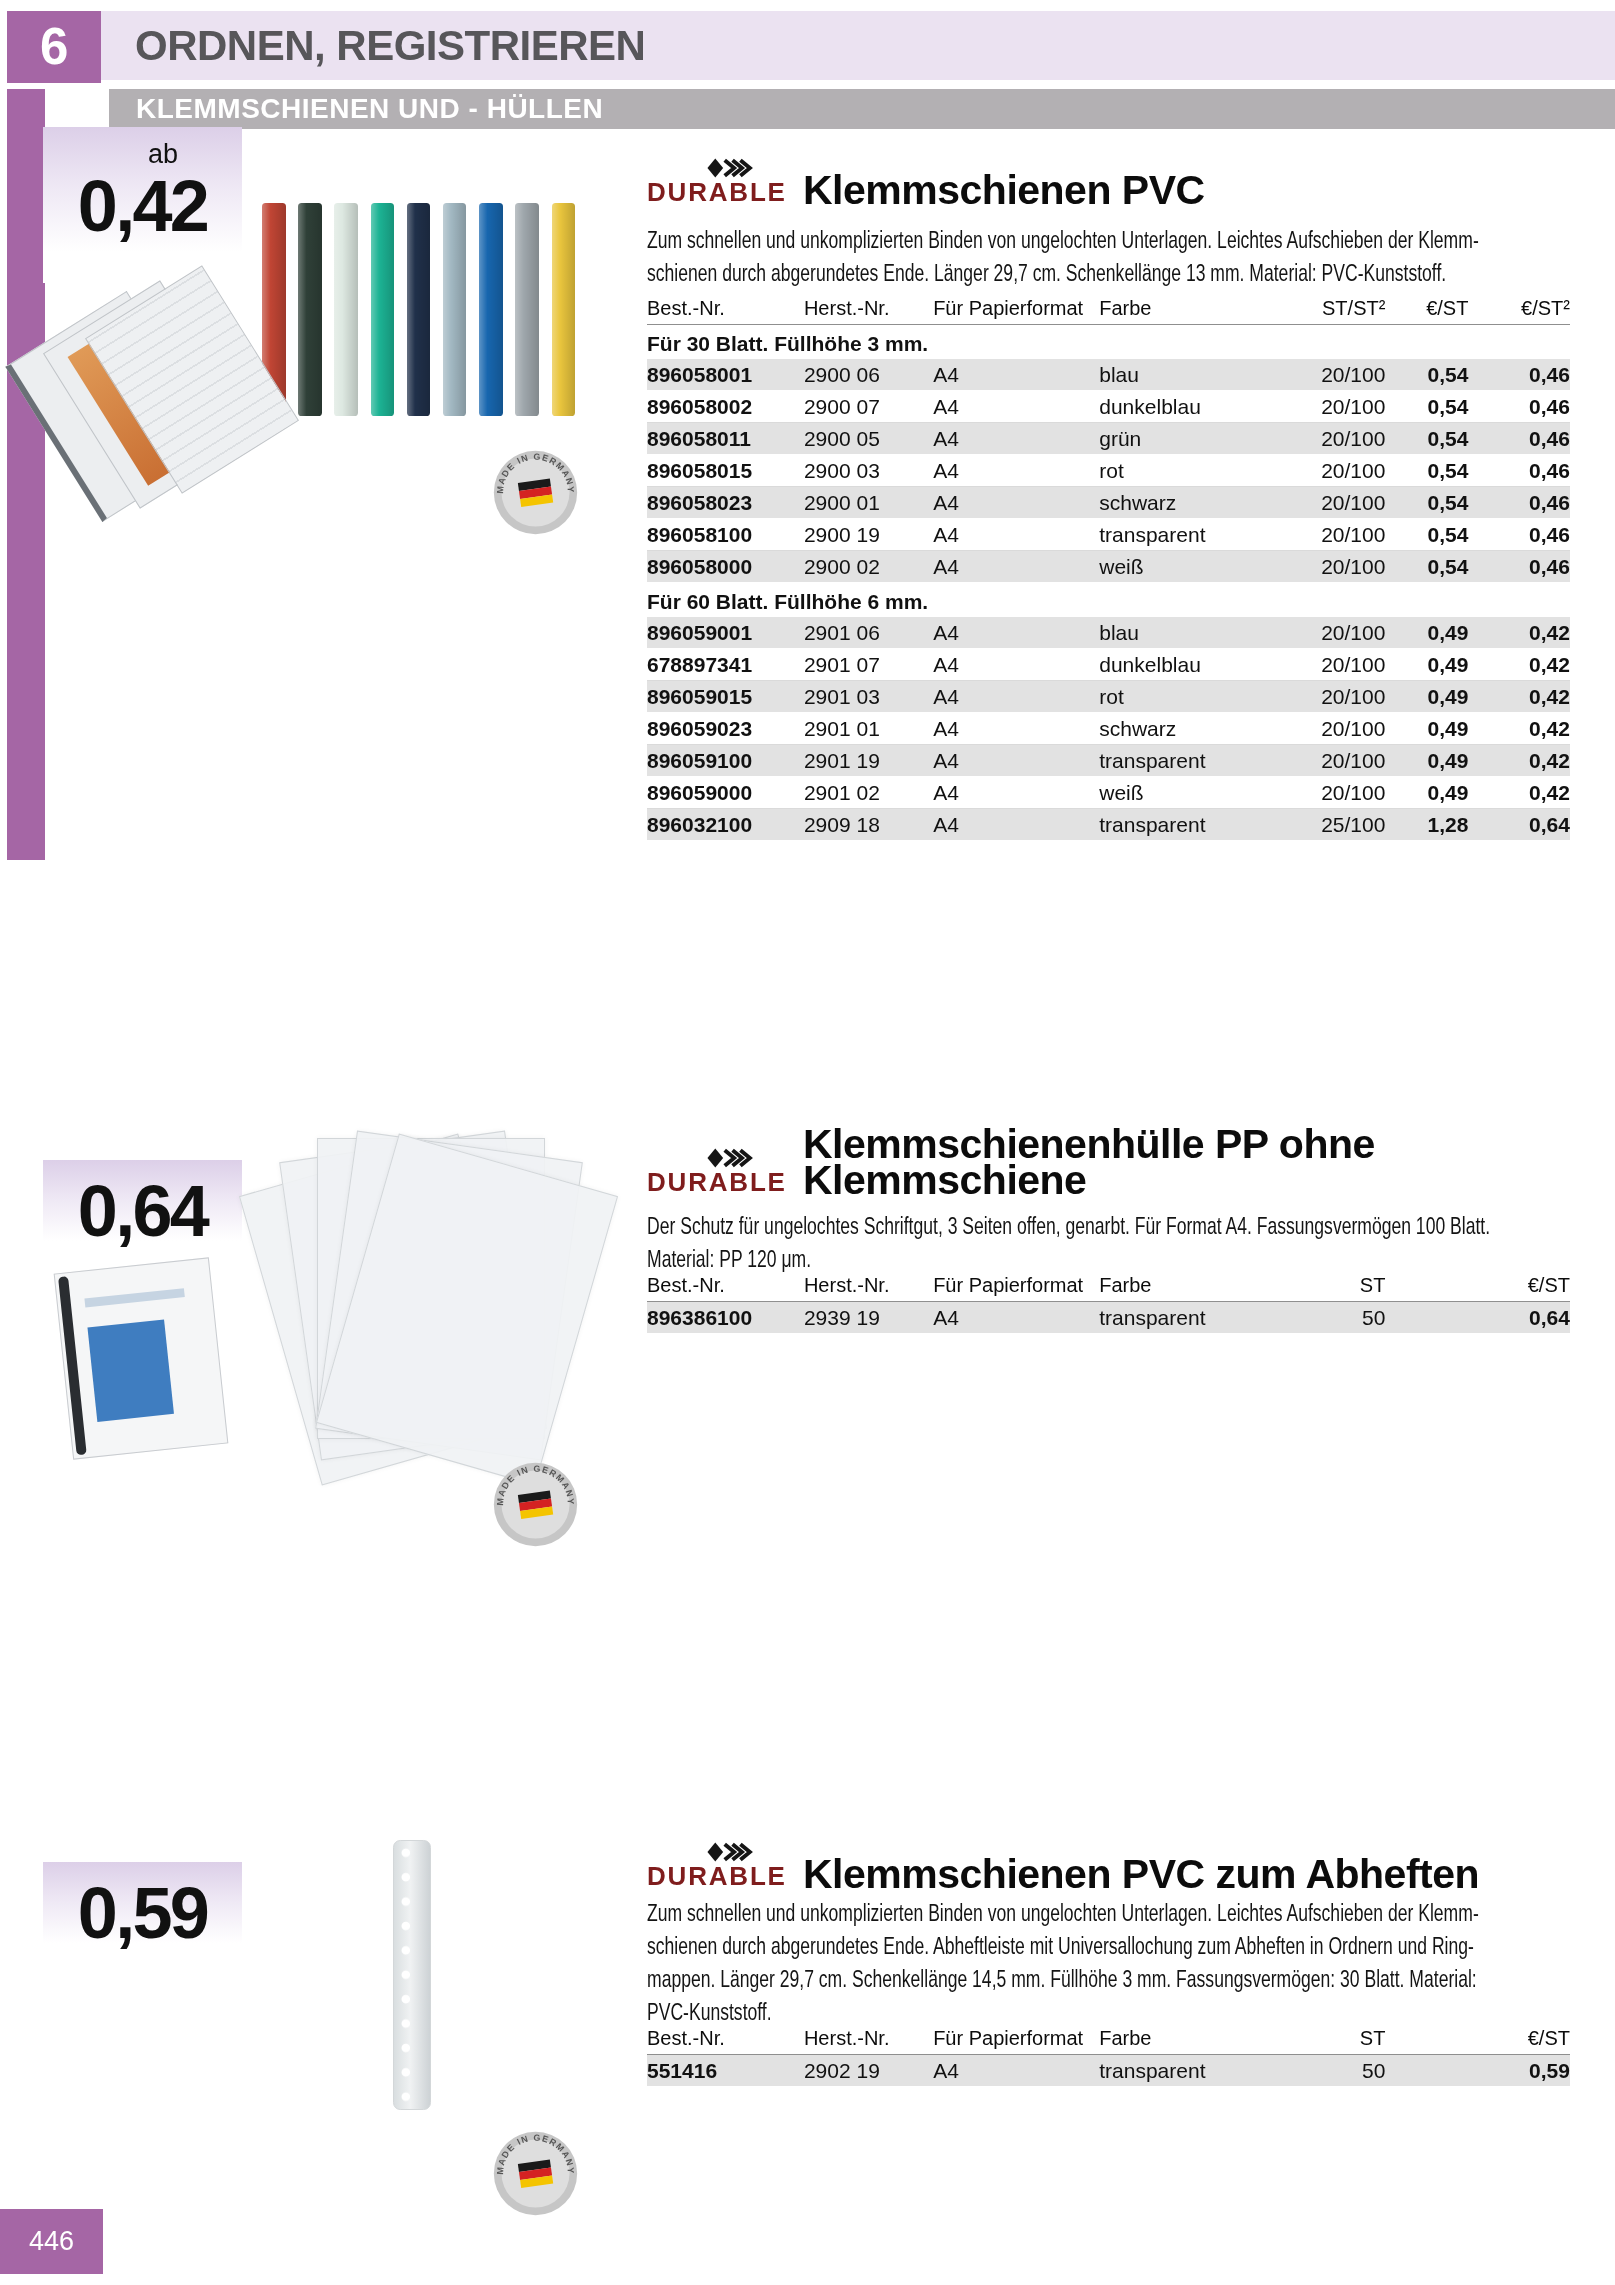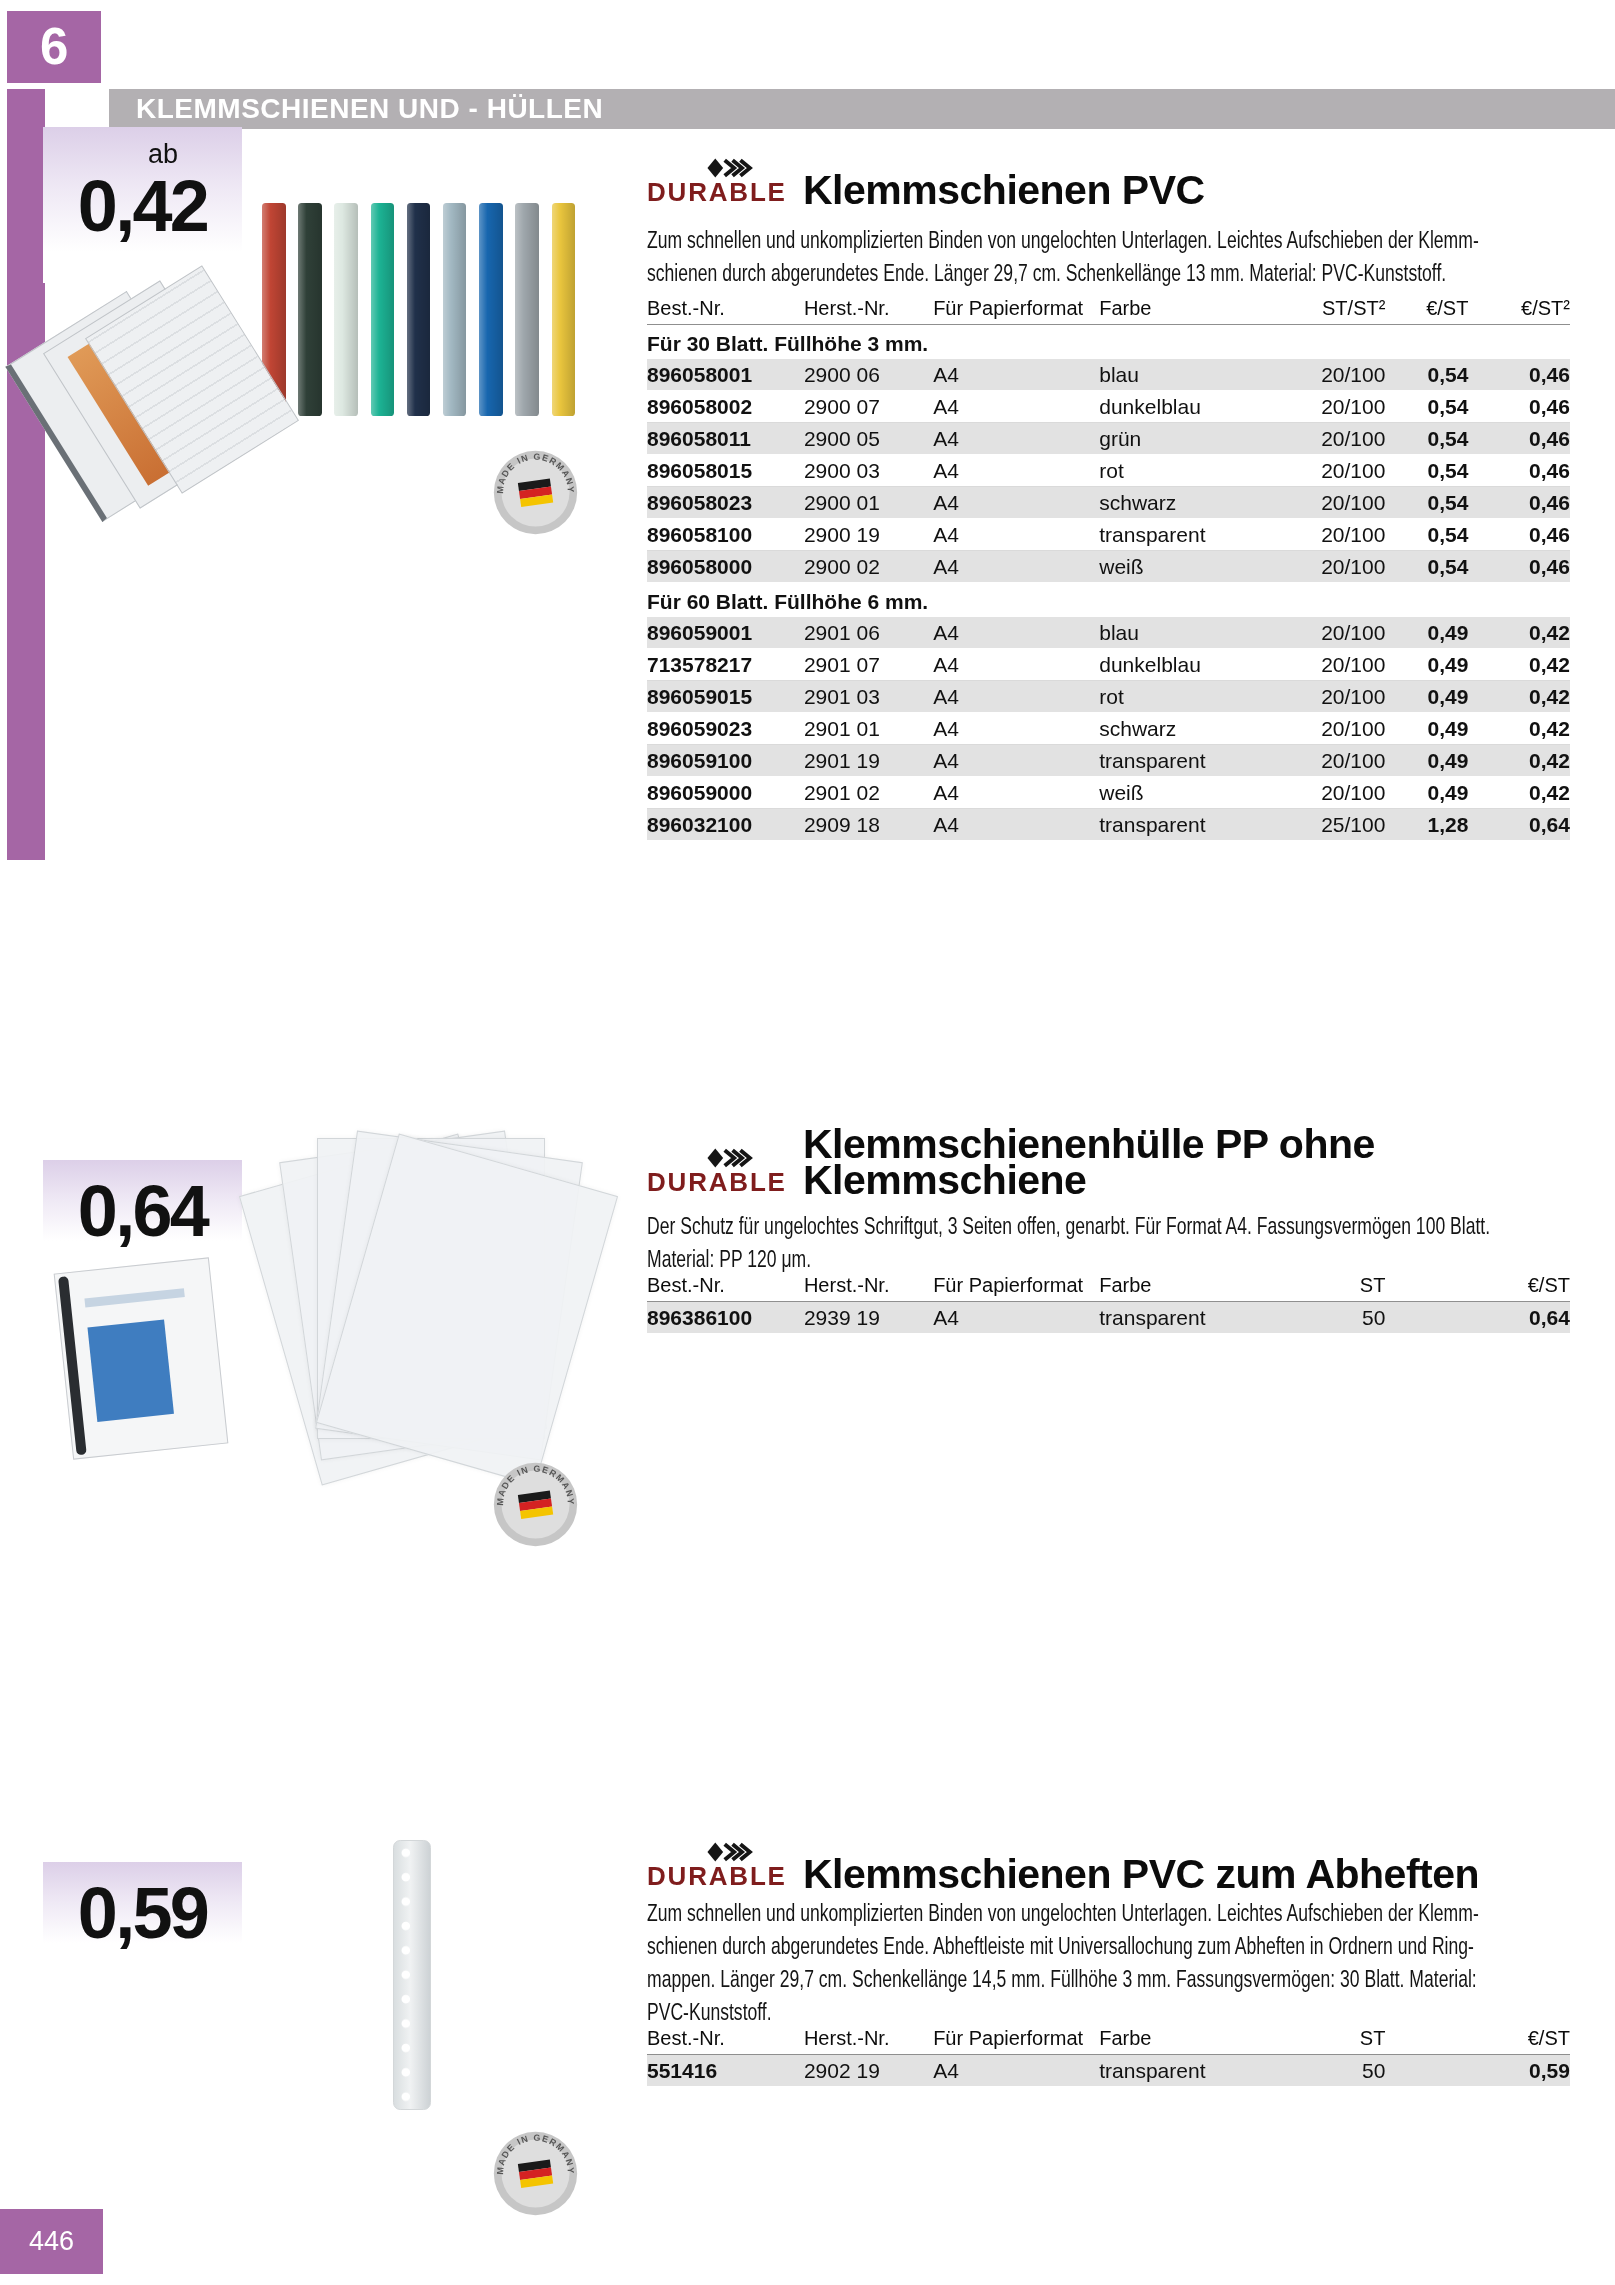--- a/index.html
+++ b/index.html
@@ -83,20 +83,23 @@
          border:0.9px solid #d3d7d9;}
 
   .badge{position:absolute;width:85px;height:85px;}
 </style>
 </head>
 <body>
 
 <div class="page">
 
   <div class="chapter-box">6</div>
+  <div class="header-band">
+    <div class="chapter-title">ORDNEN, REGISTRIEREN</div>
+  </div>
   <div class="section-bar">
     <div class="section-title">KLEMMSCHIENEN UND - HÜLLEN</div>
   </div>
   <div class="side-rail"></div>
 
   <div class="pricebox" style="left:43px;top:127px;width:199px;height:156px;">
     <div class="price-ab">ab</div>
     <div class="price-val">0,42</div>
   </div>
 
@@ -230,21 +233,21 @@
       <div class="trow shaded">
         <span class="td bold">896059001</span>
         <span class="td">2901 06</span>
         <span class="td">A4</span>
         <span class="td">blau</span>
         <span class="td right">20/100</span>
         <span class="td right bold">0,49</span>
         <span class="td right bold">0,42</span>
       </div>
       <div class="trow">
-        <span class="td bold">713578217</span>
+        <span class="td bold">678897341</span>
         <span class="td">2901 07</span>
         <span class="td">A4</span>
         <span class="td">dunkelblau</span>
         <span class="td right">20/100</span>
         <span class="td right bold">0,49</span>
         <span class="td right bold">0,42</span>
       </div>
       <div class="trow shaded">
         <span class="td bold">896059015</span>
         <span class="td">2901 03</span>

